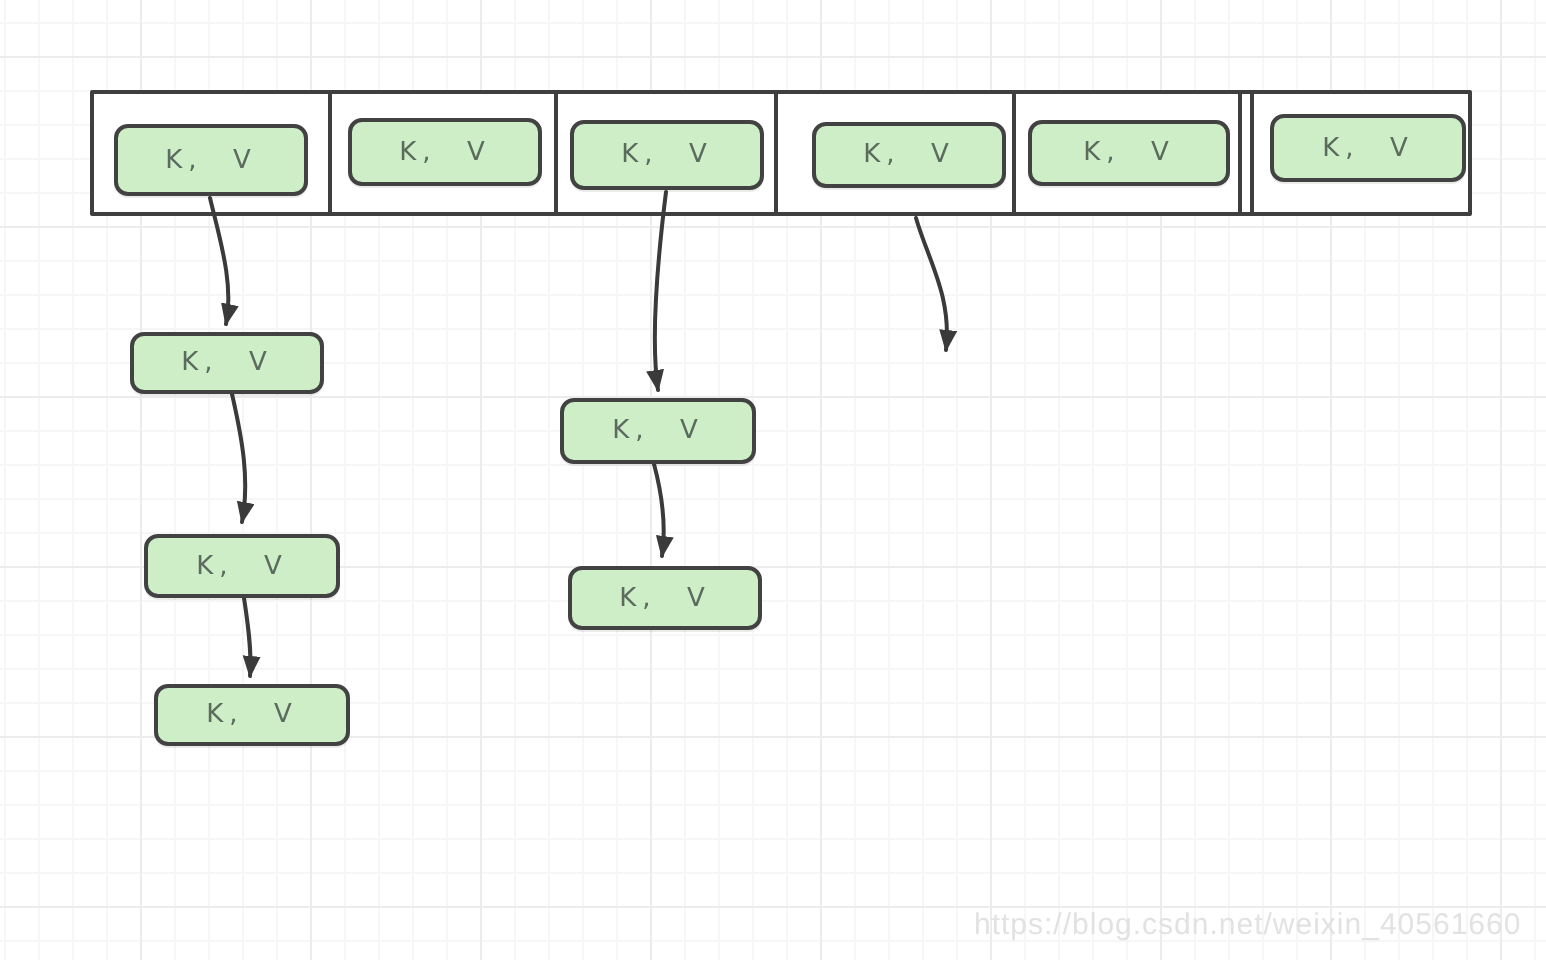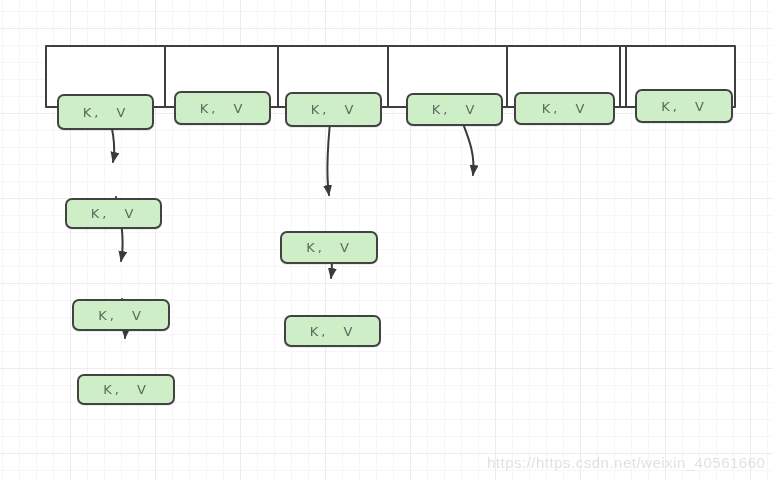--- a/index.html
+++ b/index.html
@@ -33,21 +33,20 @@
   .node{
     position:absolute;z-index:3;
     background:#cdeec6;
     border:2px solid #424242;
     border-radius:7px;
     box-sizing:border-box;
     display:flex;align-items:center;justify-content:center;
     font-size:13px;color:#5b6b5e;
     letter-spacing:3px;word-spacing:8px;
     box-shadow:0 1px 0 rgba(0,0,0,0.08);
-    margin-top:32px;
   }
   .watermark{
     position:absolute;left:487px;top:454px;z-index:0;
     font-size:15px;color:#e2e2e2;letter-spacing:0.5px;
     font-family:"Liberation Sans", sans-serif;
     white-space:nowrap;
   }
 </style>
 </head>
 <body>
@@ -84,15 +83,15 @@
   <div class="node" style="left:514px;top:60px;width:101px;height:33px">K, V</div>
   <div class="node" style="left:635px;top:57px;width:98px;height:34px">K, V</div>
 
   <div class="node" style="left:65px;top:166px;width:97px;height:31px">K, V</div>
   <div class="node" style="left:72px;top:267px;width:98px;height:32px">K, V</div>
   <div class="node" style="left:77px;top:342px;width:98px;height:31px">K, V</div>
 
   <div class="node" style="left:280px;top:199px;width:98px;height:33px">K, V</div>
   <div class="node" style="left:284px;top:283px;width:97px;height:32px">K, V</div>
 
-  <div class="watermark">https://https.csdn.net/weixin_40561660</div>
+  <div class="watermark">https://blog.csdn.net/weixin_40561660</div>
 
 </div>
 
 </body></html>

